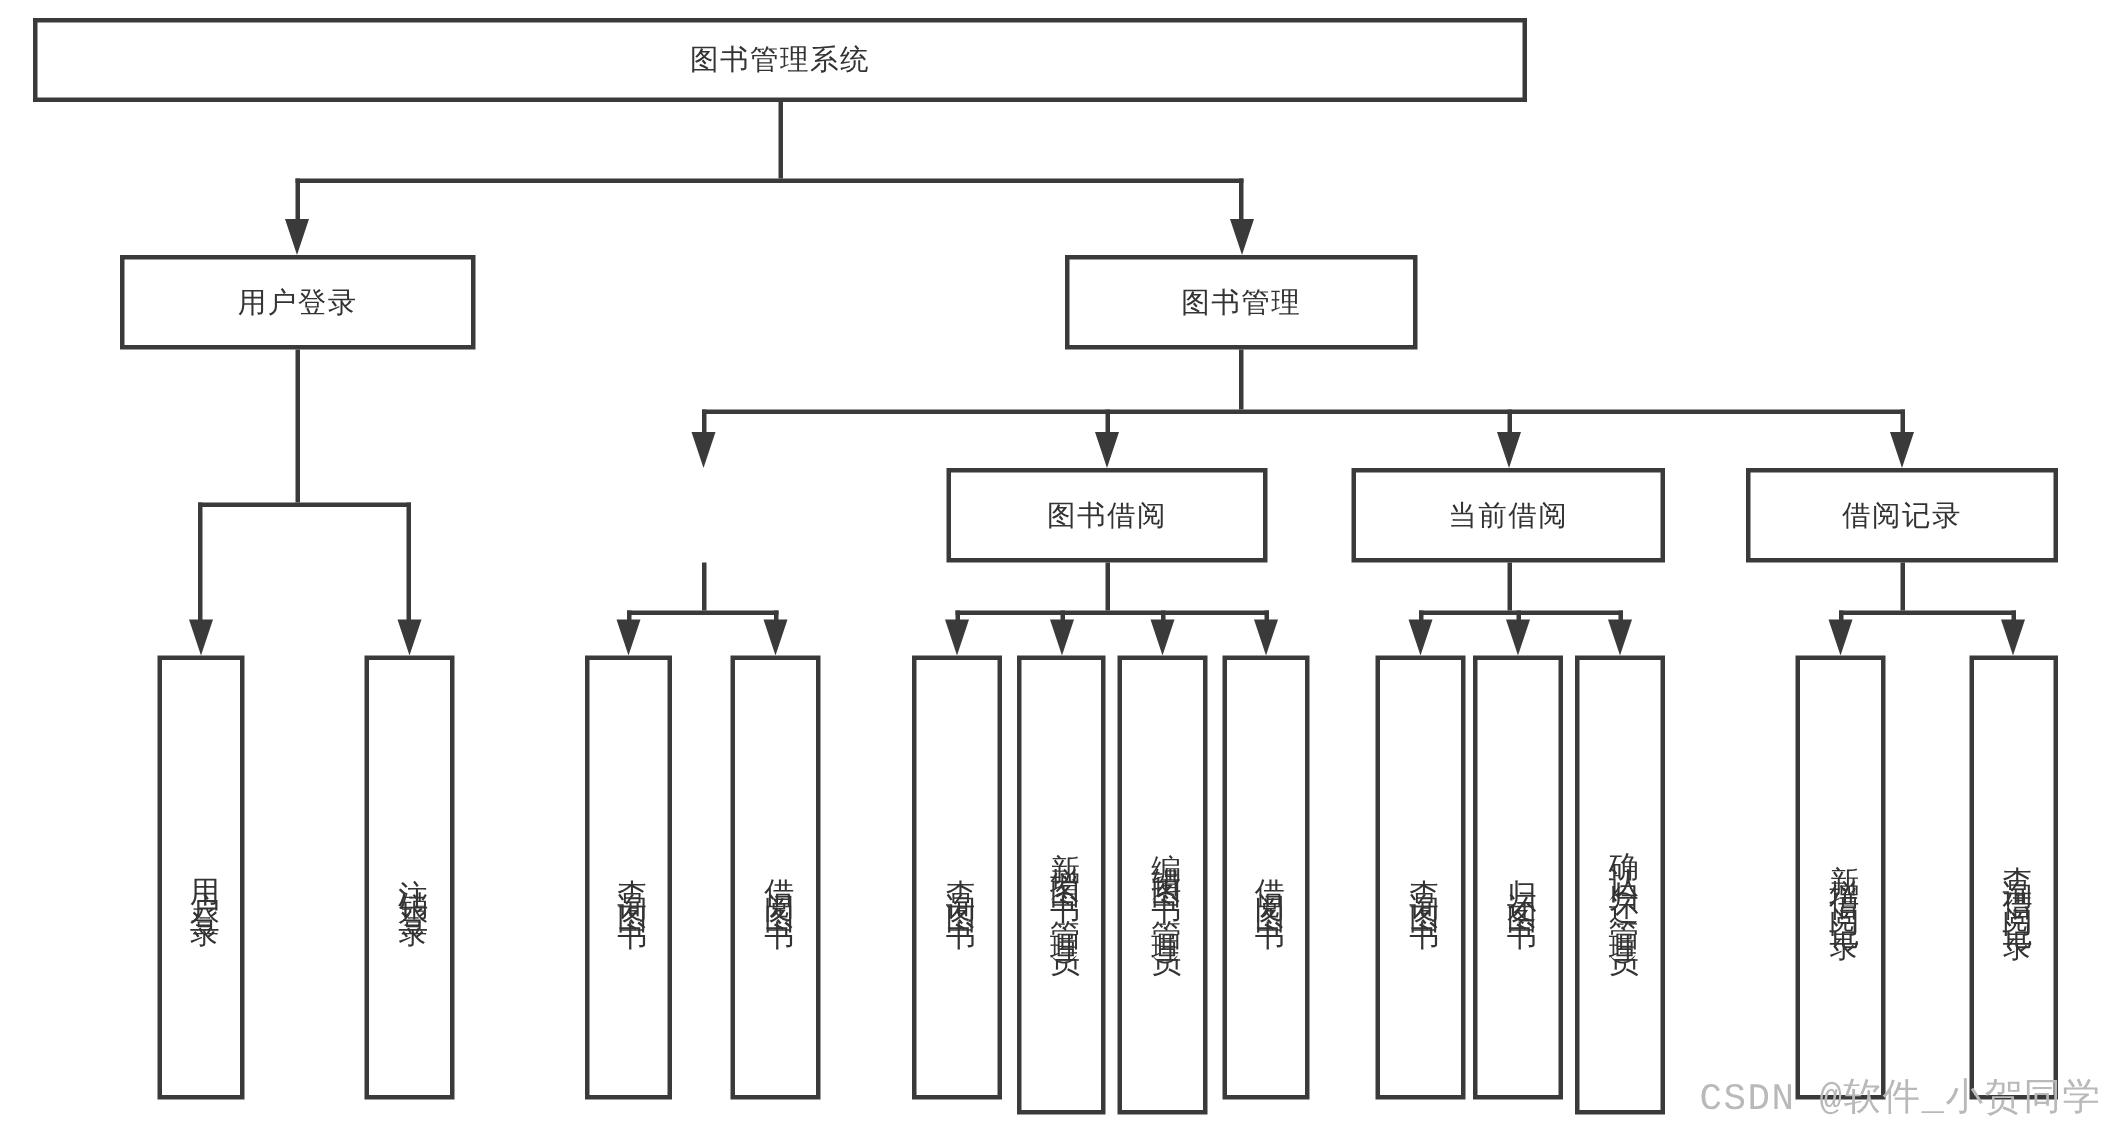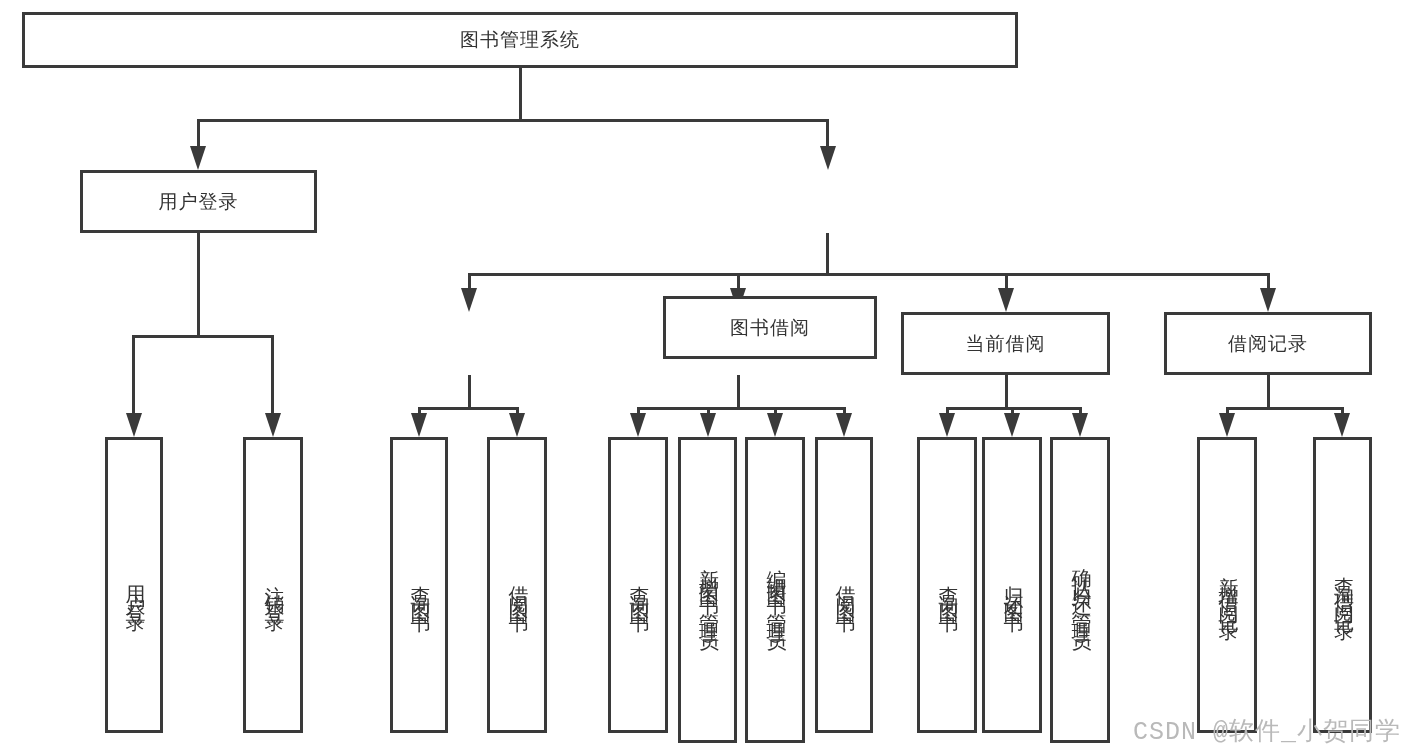--- a/index.html
+++ b/index.html
@@ -36,40 +36,41 @@
   <div class="box h-box" style="left:22px; top:12px; width:996px; height:56px;">图书管理系统</div>
 
   <div class="line" style="left:519px; top:68px; width:3px; height:51px;"></div>
   <div class="line" style="left:197px; top:119px; width:632px; height:3px;"></div>
   <div class="line" style="left:197px; top:119px; width:3px; height:29px;"></div>
   <div class="arrow" style="left:190px; top:146px;"></div>
   <div class="line" style="left:826px; top:119px; width:3px; height:29px;"></div>
   <div class="arrow" style="left:820px; top:146px;"></div>
 
   <div class="box h-box" style="left:80px; top:170px; width:237px; height:63px;">用户登录</div>
+  <div class="box h-box" style="left:710px; top:170px; width:235px; height:63px;">图书管理</div>
 
   <div class="line" style="left:197px; top:233px; width:3px; height:102px;"></div>
   <div class="line" style="left:132px; top:335px; width:142px; height:3px;"></div>
   <div class="line" style="left:132px; top:335px; width:3px; height:80px;"></div>
   <div class="arrow" style="left:126px; top:413px;"></div>
   <div class="line" style="left:271px; top:335px; width:3px; height:80px;"></div>
   <div class="arrow" style="left:265px; top:413px;"></div>
 
   <div class="line" style="left:826px; top:233px; width:3px; height:40px;"></div>
   <div class="line" style="left:468px; top:273px; width:802px; height:3px;"></div>
   <div class="line" style="left:468px; top:273px; width:3px; height:18px;"></div>
   <div class="arrow" style="left:461px; top:288px;"></div>
   <div class="line" style="left:737px; top:273px; width:3px; height:18px;"></div>
   <div class="arrow" style="left:730px; top:288px;"></div>
   <div class="line" style="left:1005px; top:273px; width:3px; height:18px;"></div>
   <div class="arrow" style="left:998px; top:288px;"></div>
   <div class="line" style="left:1267px; top:273px; width:3px; height:18px;"></div>
   <div class="arrow" style="left:1260px; top:288px;"></div>
 
-  <div class="box h-box" style="left:631px; top:296px; width:214px; height:63px;margin-left:32px;">图书借阅</div>
+  <div class="box h-box" style="left:631px; top:312px; width:214px; height:63px;">图书借阅</div>
   <div class="box h-box" style="left:1164px; top:312px; width:208px; height:63px;">借阅记录</div>
   <div class="box h-box" style="left:901px; top:312px; width:209px; height:63px;">当前借阅</div>
 
   <div class="line" style="left:468px; top:375px; width:3px; height:32px;"></div>
   <div class="line" style="left:418px; top:407px; width:101px; height:3px;"></div>
   <div class="line" style="left:418px; top:407px; width:3px; height:8px;"></div>
   <div class="arrow" style="left:411px; top:413px;"></div>
   <div class="line" style="left:516px; top:407px; width:3px; height:8px;"></div>
   <div class="arrow" style="left:509px; top:413px;"></div>
 

